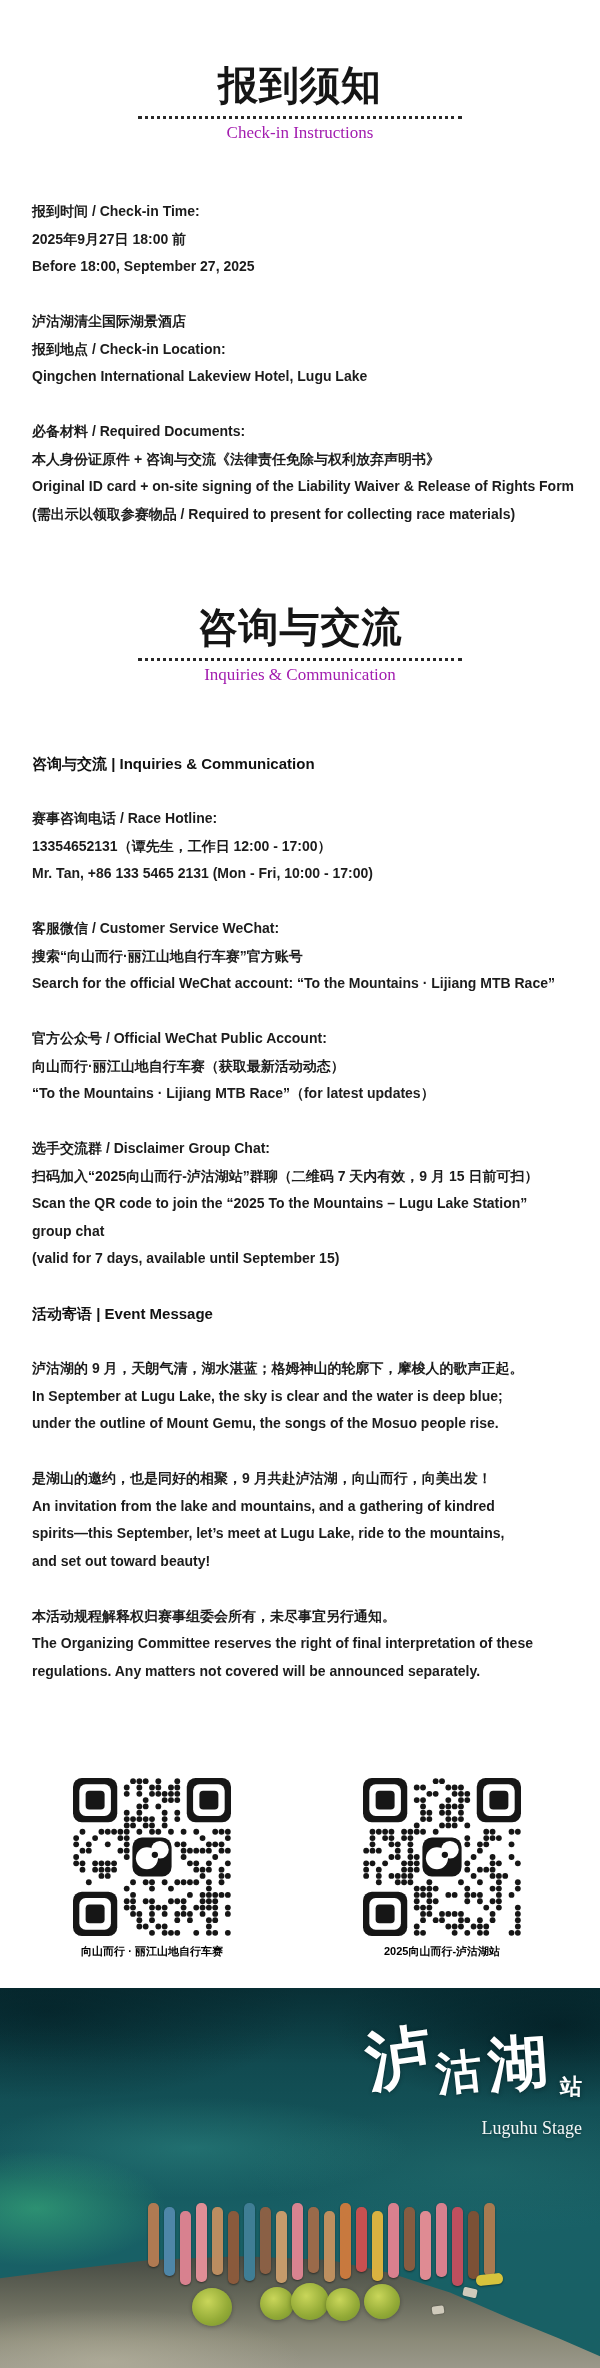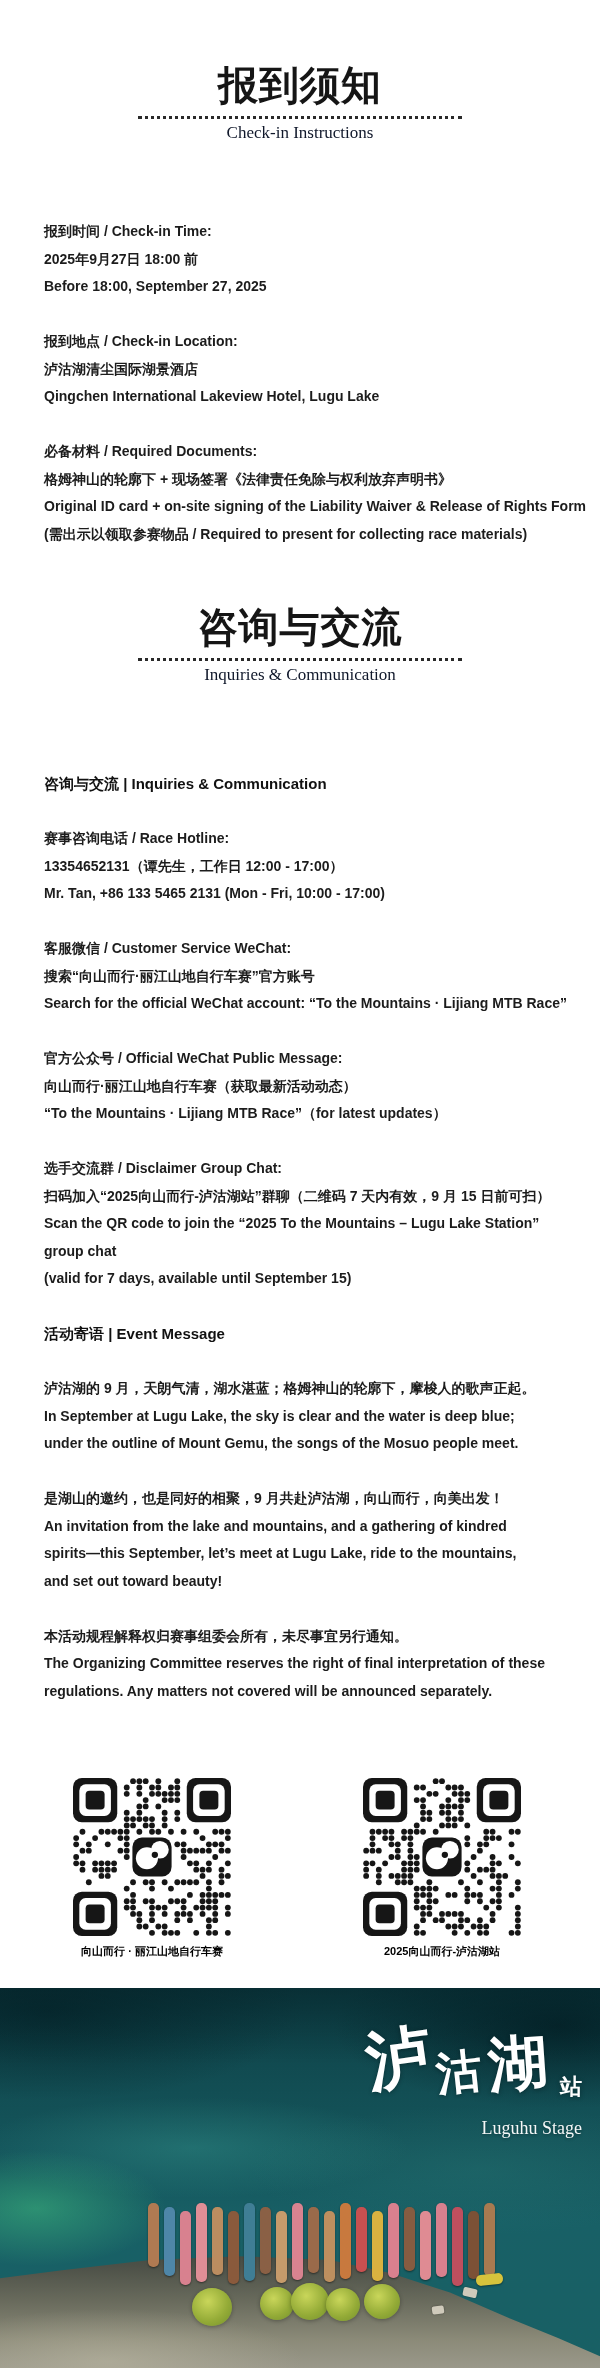--- a/index.html
+++ b/index.html
@@ -9,24 +9,24 @@
     background:#ffffff; overflow:hidden; color:#1c1c1c;
     font-family:"Liberation Sans","DejaVu Sans",sans-serif;
   }
   
   .title-block { position:absolute; left:0; right:0; text-align:center; }
   .tb1 { top:63px; } .tb2 { top:605px; }
   .title-block h1 { font-size:40px; line-height:44px; font-weight:700; color:#151515; letter-spacing:1px; }
   .dotted { width:324px; height:0; margin:9px auto 0; border-top:3px dotted #2a2a2a; }
   .title-sub {
     margin-top:3px; font-family:"Liberation Serif","DejaVu Serif",serif;
-    font-size:17px; line-height:22px; font-weight:400; color:#0f172a;
+    font-size:17px; line-height:22px; font-weight:400; color:#a21caf;
   }
   
-  .textcol { position:absolute; left:44px; right:4px;margin-top:20px; }
+  .textcol { position:absolute; left:32px; right:4px; }
   .body1 { top:198px; } .body2 { top:750px; }
   .para { margin-bottom:27.5px; }
   .ln { font-size:14px; line-height:27.5px; font-weight:700; color:#1c1c1c; white-space:nowrap; }
   .subheader { font-size:15px; line-height:27.5px; font-weight:700; color:#111; margin-bottom:27.5px; }
   
   .qr-row { position:absolute; top:1778px; left:0; width:600px; height:196px; }
   .qr-block { position:absolute; width:220px; text-align:center; }
   .qr-left { left:42px; } .qr-right { left:332px; }
   svg.qr { width:158px; height:158px; display:block; margin:0 auto; background:#fff; }
   .qr-caption { margin-top:6px; font-size:11px; line-height:18px; font-weight:700; color:#000000; }
@@ -92,27 +92,27 @@
     <div class="title-sub">Check-in Instructions</div>
   </div>
 
   <div class="textcol body1">
     <div class="para">
       <div class="ln">报到时间 / Check-in Time:</div>
       <div class="ln">2025年9月27日 18:00 前</div>
       <div class="ln">Before 18:00, September 27, 2025</div>
     </div>
     <div class="para">
+      <div class="ln">泸沽湖清尘国际湖景酒店</div>
       <div class="ln">报到地点 / Check-in Location:</div>
-      <div class="ln">泸沽湖清尘国际湖景酒店</div>
       <div class="ln">Qingchen International Lakeview Hotel, Lugu Lake</div>
     </div>
     <div class="para">
       <div class="ln">必备材料 / Required Documents:</div>
-      <div class="ln">格姆神山的轮廓下 + 现场签署《法律责任免除与权利放弃声明书》</div>
+      <div class="ln">本人身份证原件 + 咨询与交流《法律责任免除与权利放弃声明书》</div>
       <div class="ln">Original ID card + on-site signing of the Liability Waiver &amp; Release of Rights Form</div>
       <div class="ln">(需出示以领取参赛物品 / Required to present for collecting race materials)</div>
     </div>
   </div>
 
   <div class="title-block tb2">
     <h1>咨询与交流</h1>
     <div class="dotted"></div>
     <div class="title-sub">Inquiries &amp; Communication</div>
   </div>
@@ -126,39 +126,39 @@
       <div class="ln">Mr. Tan, +86 133 5465 2131 (Mon - Fri, 10:00 - 17:00)</div>
     </div>
 
     <div class="para">
       <div class="ln">客服微信 / Customer Service WeChat:</div>
       <div class="ln">搜索“向山而行·丽江山地自行车赛”官方账号</div>
       <div class="ln">Search for the official WeChat account: “To the Mountains · Lijiang MTB Race”</div>
     </div>
 
     <div class="para">
-      <div class="ln">官方公众号 / Official WeChat Public Message:</div>
+      <div class="ln">官方公众号 / Official WeChat Public Account:</div>
       <div class="ln">向山而行·丽江山地自行车赛（获取最新活动动态）</div>
       <div class="ln">“To the Mountains · Lijiang MTB Race”（for latest updates）</div>
     </div>
 
     <div class="para">
       <div class="ln">选手交流群 / Disclaimer Group Chat:</div>
       <div class="ln">扫码加入“2025向山而行-泸沽湖站”群聊（二维码 7 天内有效，9 月 15 日前可扫）</div>
       <div class="ln">Scan the QR code to join the “2025 To the Mountains – Lugu Lake Station”</div>
       <div class="ln"> group chat</div>
       <div class="ln">(valid for 7 days, available until September 15)</div>
     </div>
 
     <div class="subheader">活动寄语 | Event Message</div>
 
     <div class="para">
       <div class="ln">泸沽湖的 9 月，天朗气清，湖水湛蓝；格姆神山的轮廓下，摩梭人的歌声正起。</div>
       <div class="ln">In September at Lugu Lake, the sky is clear and the water is deep blue;</div>
-      <div class="ln">under the outline of Mount Gemu, the songs of the Mosuo people meet.</div>
+      <div class="ln">under the outline of Mount Gemu, the songs of the Mosuo people rise.</div>
     </div>
 
     <div class="para">
       <div class="ln">是湖山的邀约，也是同好的相聚，9 月共赴泸沽湖，向山而行，向美出发！</div>
       <div class="ln">An invitation from the lake and mountains, and a gathering of kindred</div>
       <div class="ln">spirits—this September, let’s meet at Lugu Lake, ride to the mountains,</div>
       <div class="ln">and set out toward beauty!</div>
     </div>
 
 

